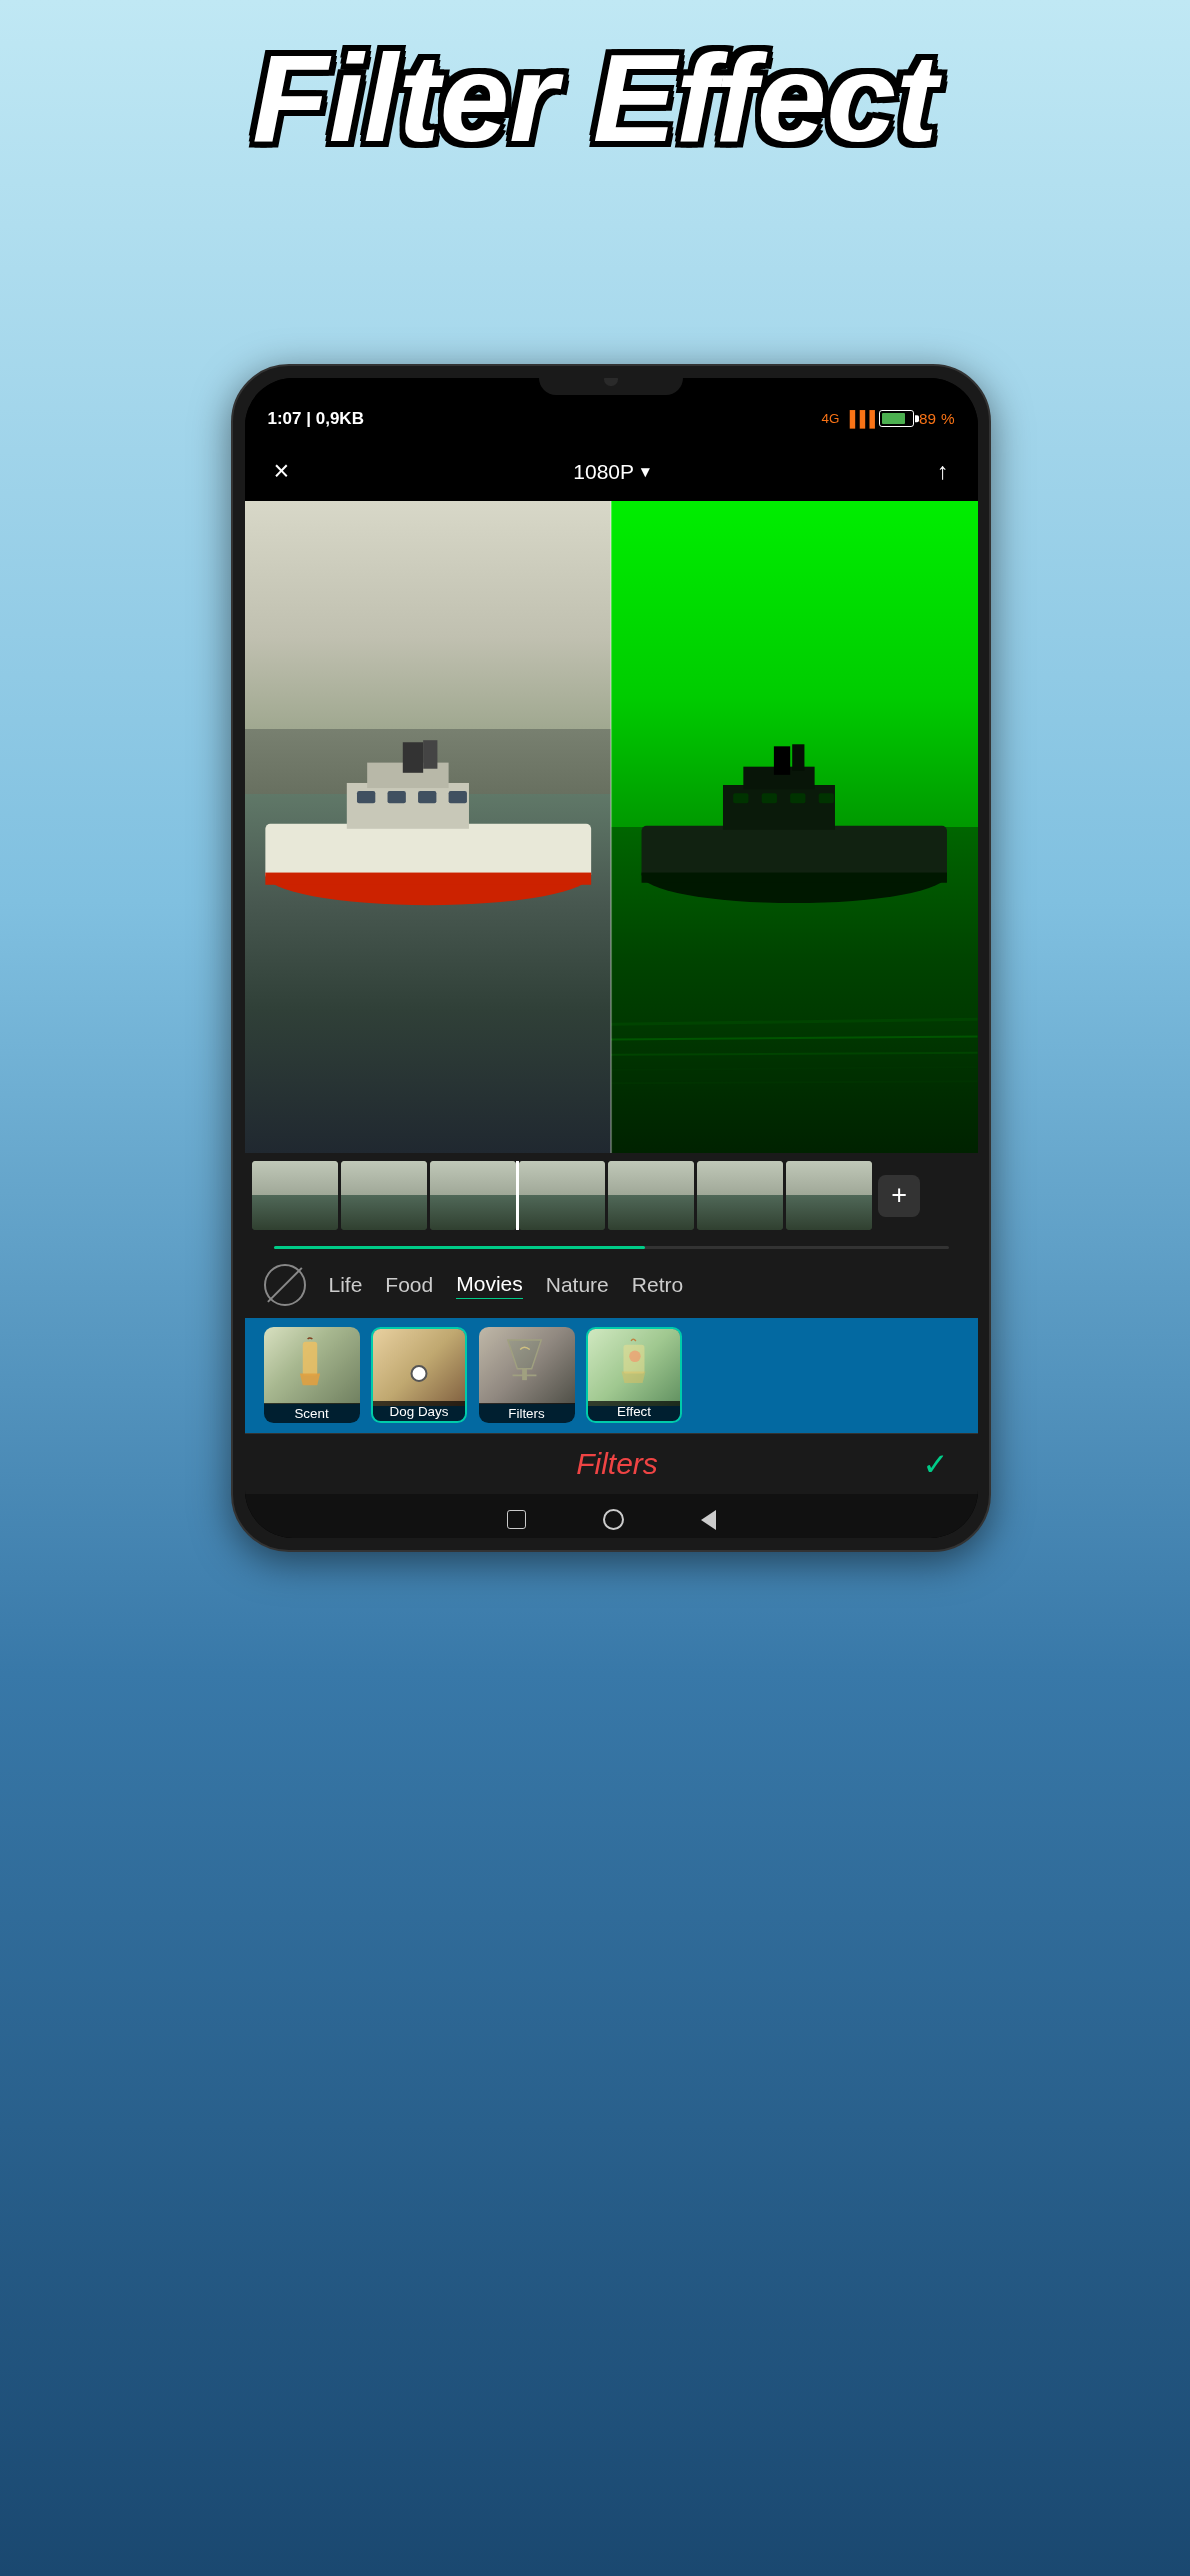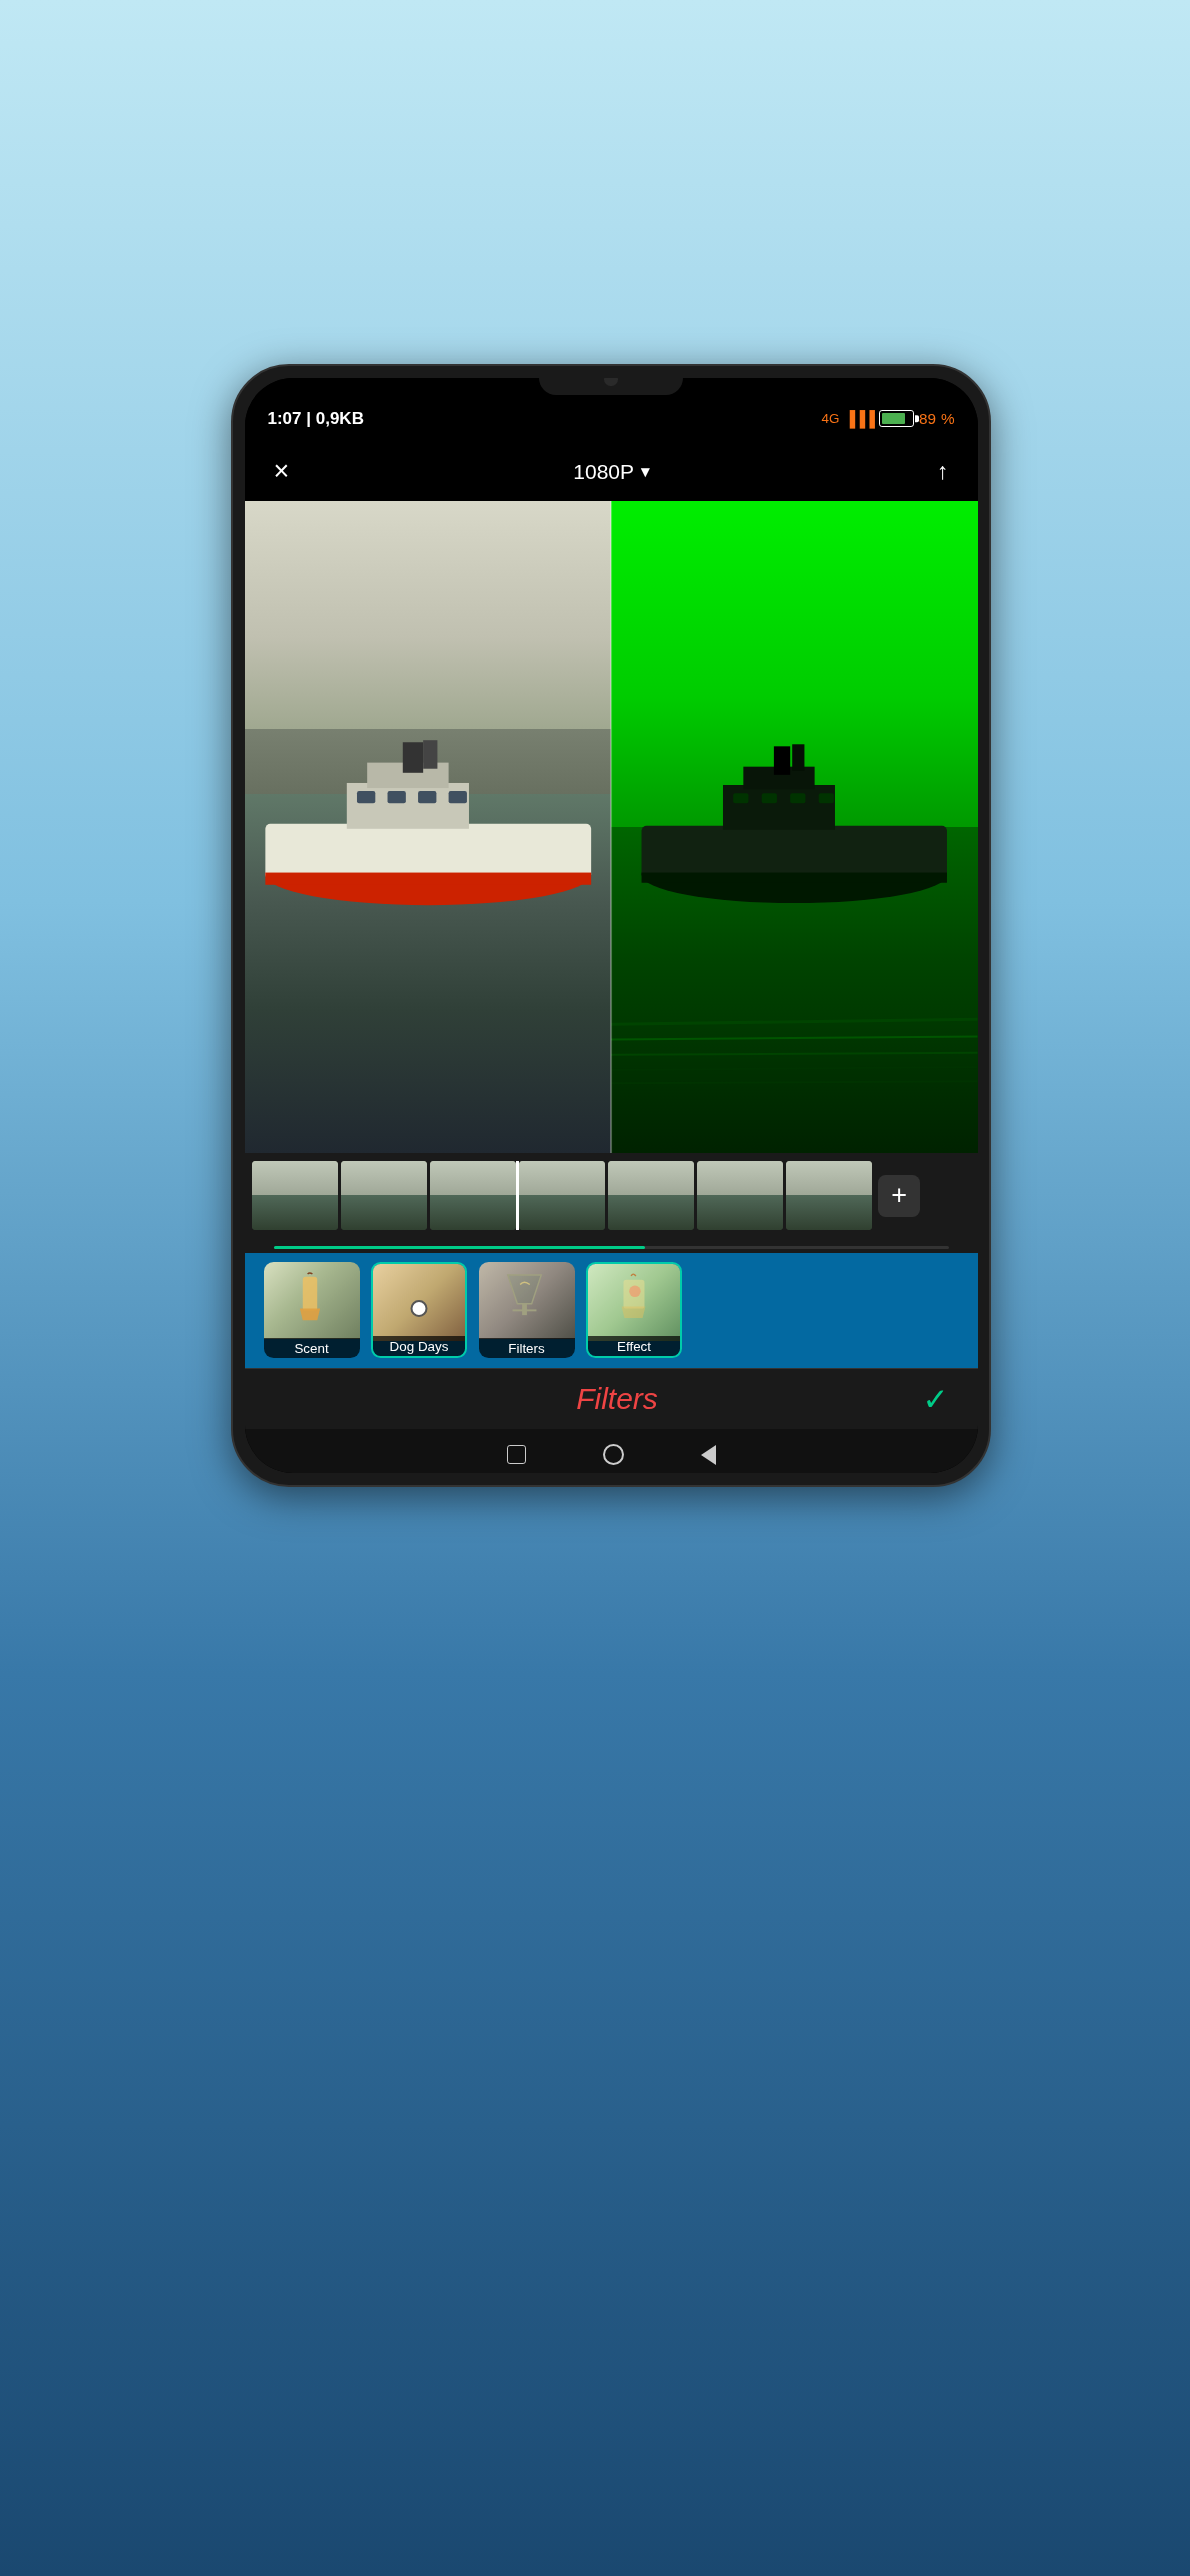--- a/index.html
+++ b/index.html
@@ -470,20 +470,21 @@
       position: relative;
       top: -4.8px;
     }
   </style>
 </head>
 <body>
 
 <div style="position:absolute;top:0;left:0;right:0;bottom:0;background:linear-gradient(180deg,#c0e8f4 0%,#80c0e0 35%,#3878a8 65%,#1a4870 100%);"></div>
 
 <div class="header-text">
+  <div class="header-line1">Filter Effect</div>
 </div>
 
 <div class="phone-container">
   <div class="iphone-mockup">
     <div class="iphone-inner">
 
       <div class="notch-area">
         <div class="notch">
           <div class="camera-dot"></div>
         </div>
@@ -608,20 +609,28 @@
         </div>
         <div class="add-btn">+</div>
       </div>
 
       <div class="progress-line">
         <div class="progress-track">
           <div class="progress-fill"></div>
         </div>
       </div>
 
+      <div class="filter-categories">
+        <div class="no-filter-icon"></div>
+        <span class="filter-cat">Life</span>
+        <span class="filter-cat">Food</span>
+        <span class="filter-cat active">Movies</span>
+        <span class="filter-cat">Nature</span>
+        <span class="filter-cat">Retro</span>
+      </div>
 
       <div class="filter-thumbs">
 
         <div class="filter-thumb">
           <div class="filter-thumb-img" style="background:linear-gradient(135deg,#d8e0c0 0%,#a8b890 40%,#708060 100%);height:77px;"></div>
 
           <div style="position:absolute;top:9.6px;left:29px;width:34px;height:53px;">
             <svg viewBox="0 0 35 55" width="34" height="53">
               <rect x="10" y="5" width="15" height="35" fill="#f0c060" rx="3" opacity="0.8"></rect>
               <polygon points="7,38 28,38 25,50 10,50" fill="#e0a040" opacity="0.9"></polygon>

